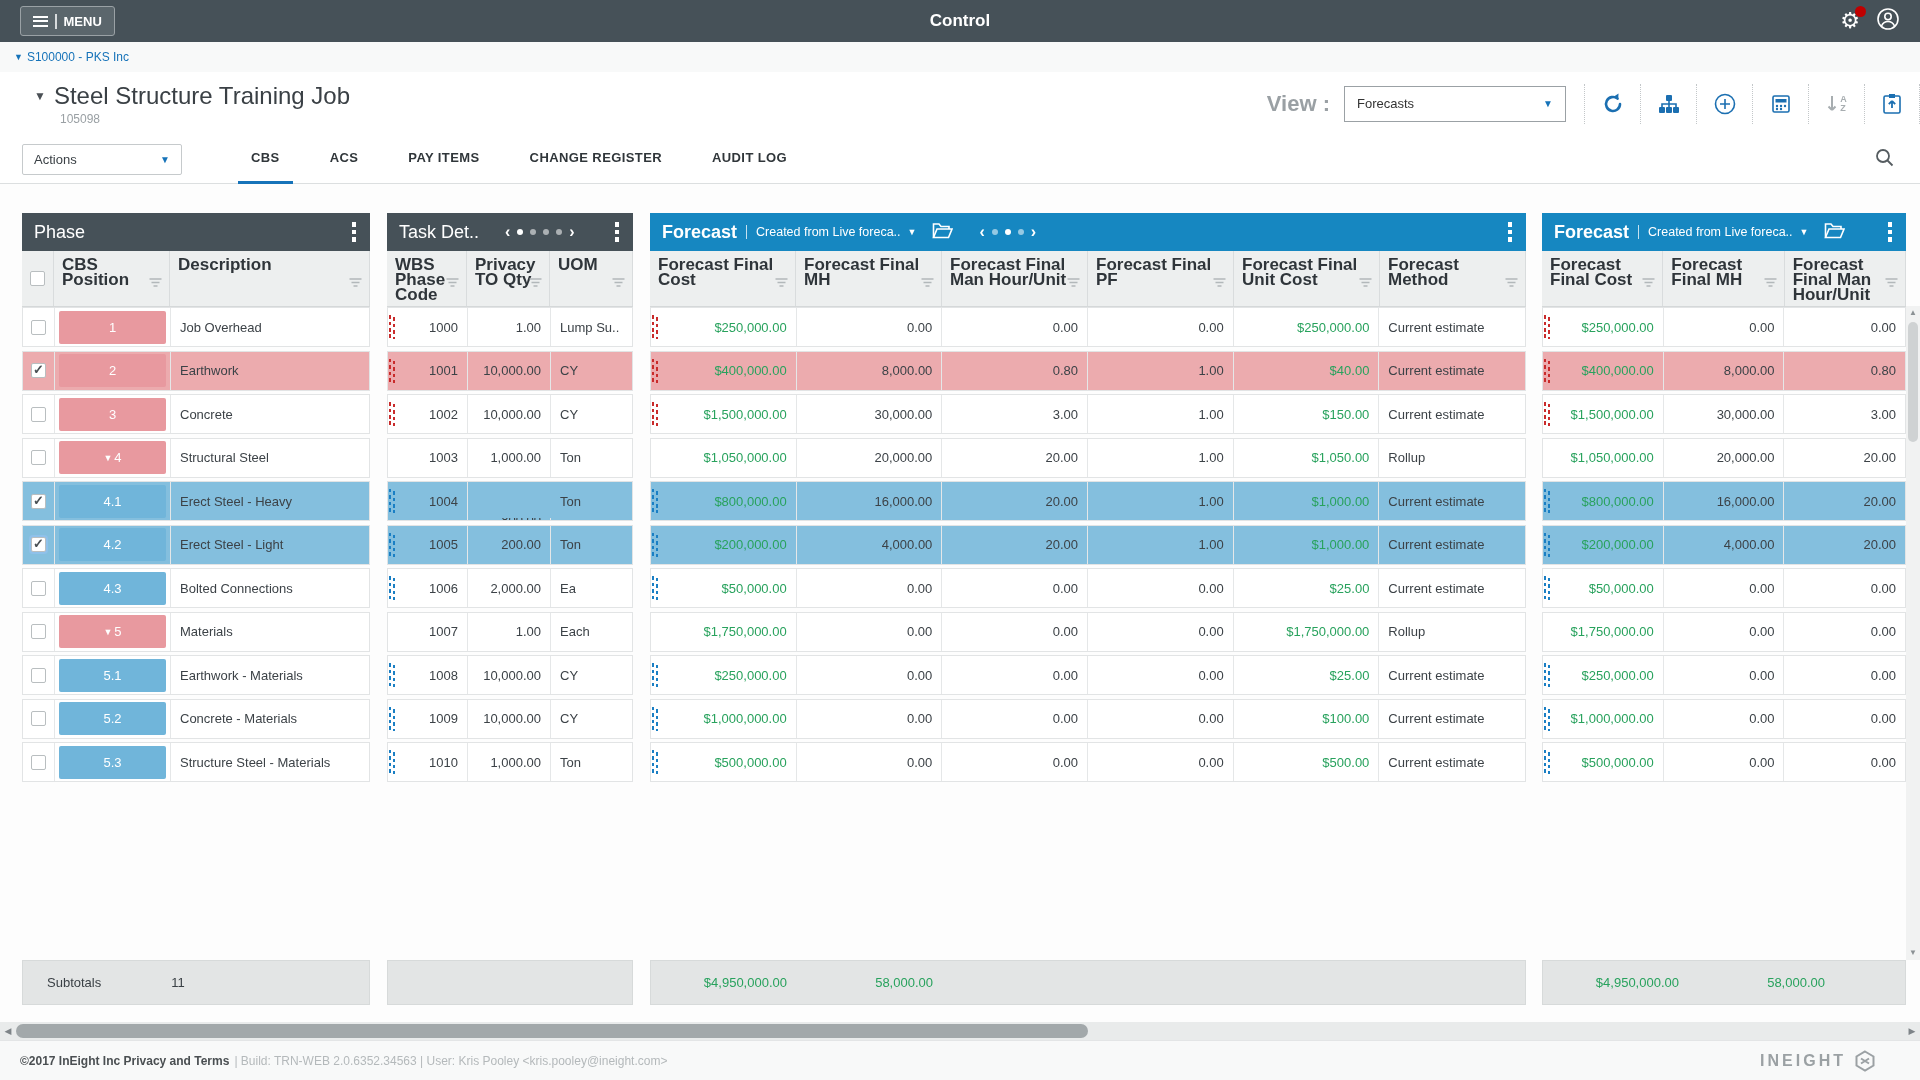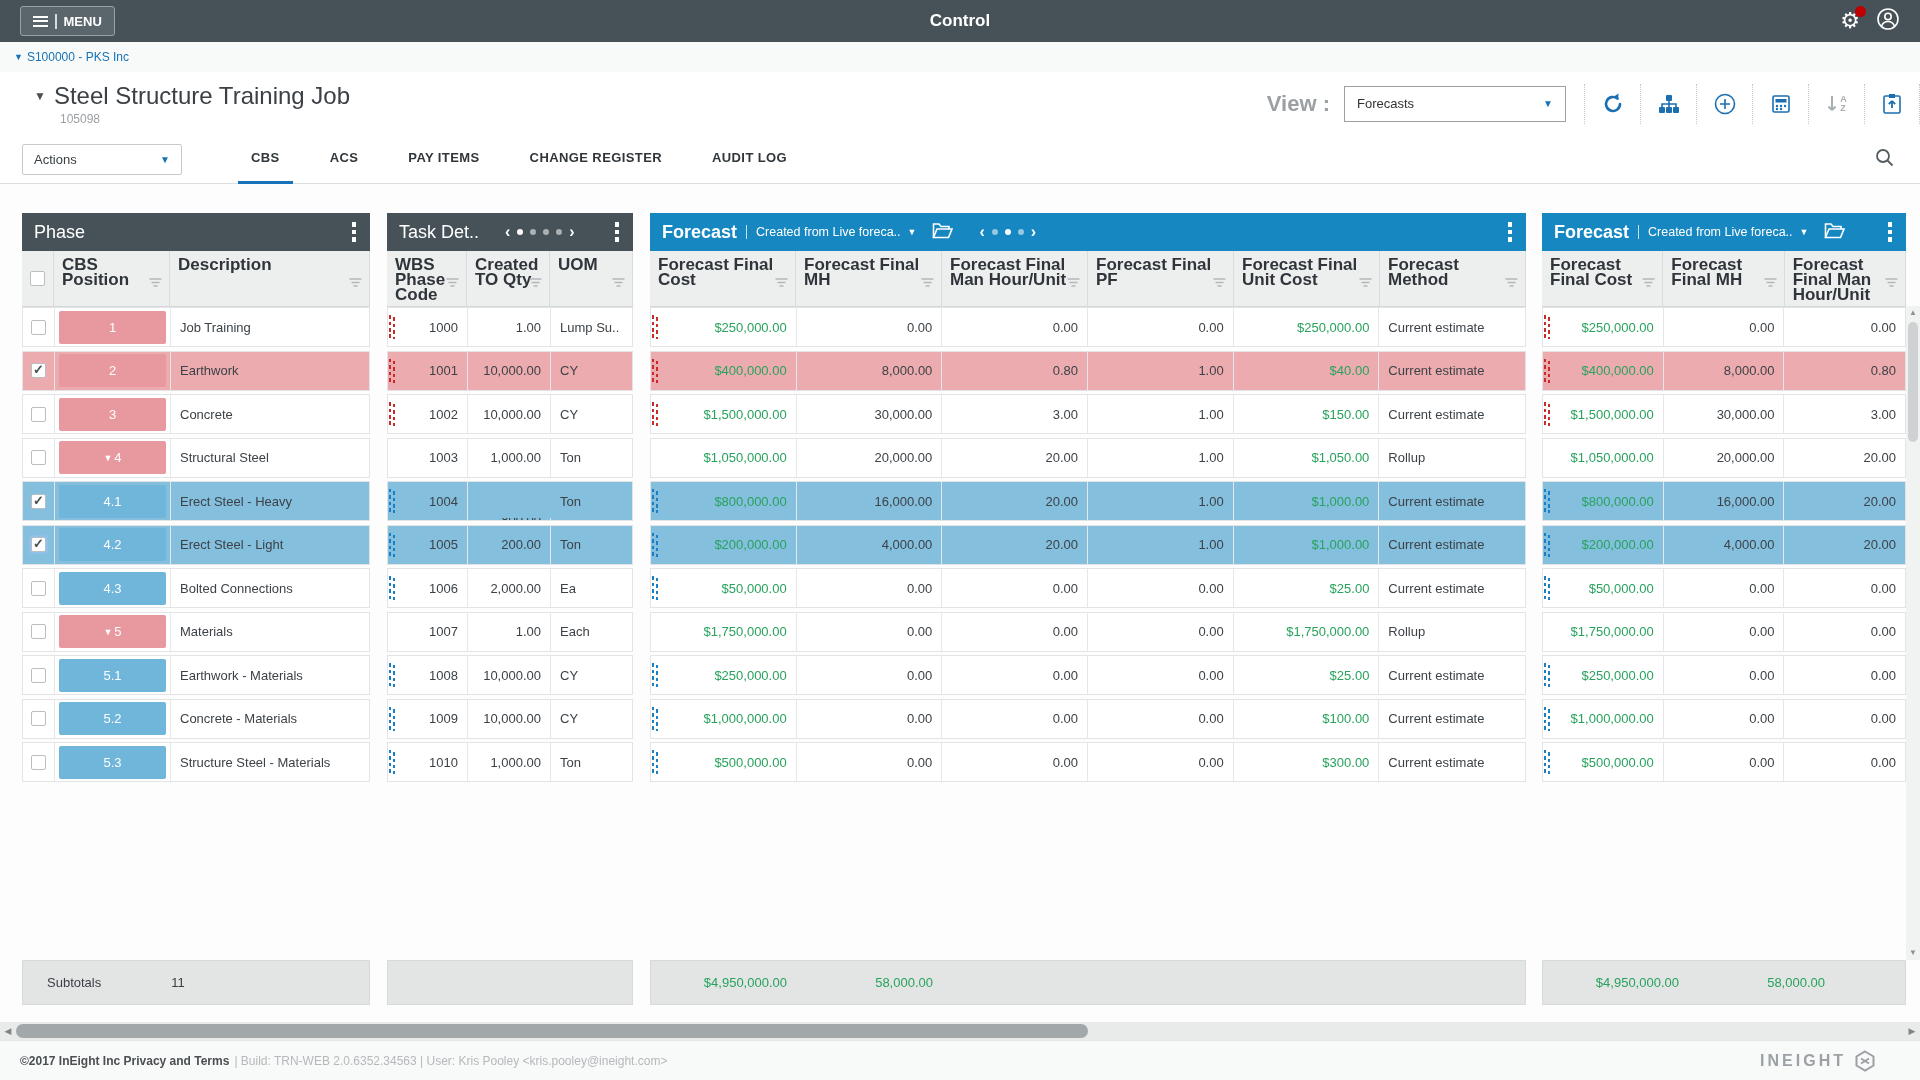--- a/index.html
+++ b/index.html
@@ -264,21 +264,21 @@
           <div class="row">
             <div class="cell cb-cell" style="width: 32px;">
               <span class="cb"></span>
             </div>
             <div class="cell " style="width: 116px; padding: 0px 4px;">
               <span class="badge pink">
                 <span>1</span>
               </span>
             </div>
             <div class="cell " style="flex: 1 1 0%;">
-              <span>Job Training</span>
+              <span>Job Overhead</span>
             </div>
           </div>
           <div class="row sel-pink">
             <div class="cell cb-cell" style="width: 32px;">
               <span class="cb checked"></span>
             </div>
             <div class="cell " style="width: 116px; padding: 0px 4px;">
               <span class="badge pink">
                 <span>2</span>
               </span>
@@ -422,21 +422,21 @@
           <span class="kebab">
             <i></i>
             <i></i>
             <i></i>
           </span>
         </div>
         <div class="col-hdr">
           <div class="col-cell" style="width: 80px;"><span>WBS Phase Code</span><span class="filter-ic"><svg width="13" height="10" viewBox="0 0 13 10">
                 <path d="M0.5 1 H12.5 M2.5 4.5 H10.5 M4.5 8 H8.5" stroke="#b2b8ba" stroke-width="1.4"></path>
               </svg></span></div>
-          <div class="col-cell" style="width: 83px;"><span>Created TO Qty</span><span class="filter-ic"><svg width="13" height="10" viewBox="0 0 13 10">
+          <div class="col-cell" style="width: 83px;"><span>Privacy TO Qty</span><span class="filter-ic"><svg width="13" height="10" viewBox="0 0 13 10">
                 <path d="M0.5 1 H12.5 M2.5 4.5 H10.5 M4.5 8 H8.5" stroke="#b2b8ba" stroke-width="1.4"></path>
               </svg></span></div>
           <div class="col-cell" style="flex: 1 1 0%;"><span>UOM</span><span class="filter-ic"><svg width="13" height="10" viewBox="0 0 13 10">
                 <path d="M0.5 1 H12.5 M2.5 4.5 H10.5 M4.5 8 H8.5" stroke="#b2b8ba" stroke-width="1.4"></path>
               </svg></span></div>
         </div>
         <div class="grid-body">
           <div class="row">
             <div class="cell num" style="width: 80px;">
               <span class="ind red"></span>
@@ -830,21 +830,21 @@
             <div class="cell num" style="width: 146px;">
               <span>0.00</span>
             </div>
             <div class="cell num" style="width: 146px;">
               <span>0.00</span>
             </div>
             <div class="cell num" style="width: 146px;">
               <span>0.00</span>
             </div>
             <div class="cell num money" style="width: 146px;">
-              <span>$300.00</span>
+              <span>$500.00</span>
             </div>
             <div class="cell " style="width: 146px;">
               <span>Current estimate</span>
             </div>
           </div>
         </div>
       </div>
     <div class="panel" id="p-forecast2">
         <div class="panel-header ph-blue">
           <span class="panel-title">Forecast</span>

